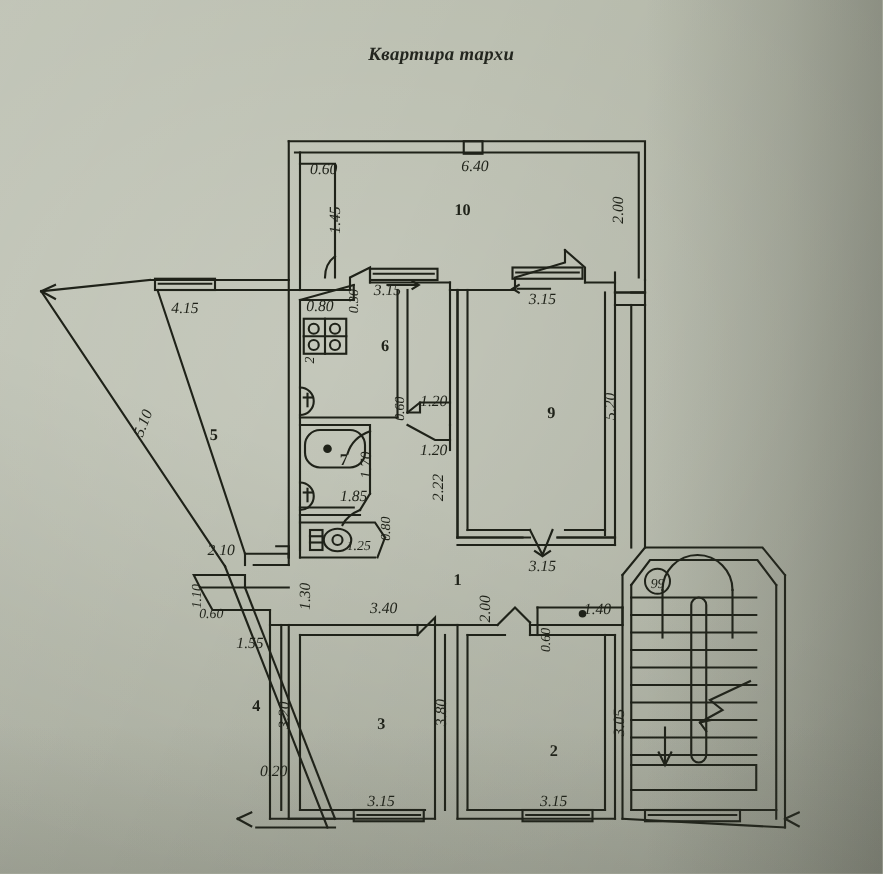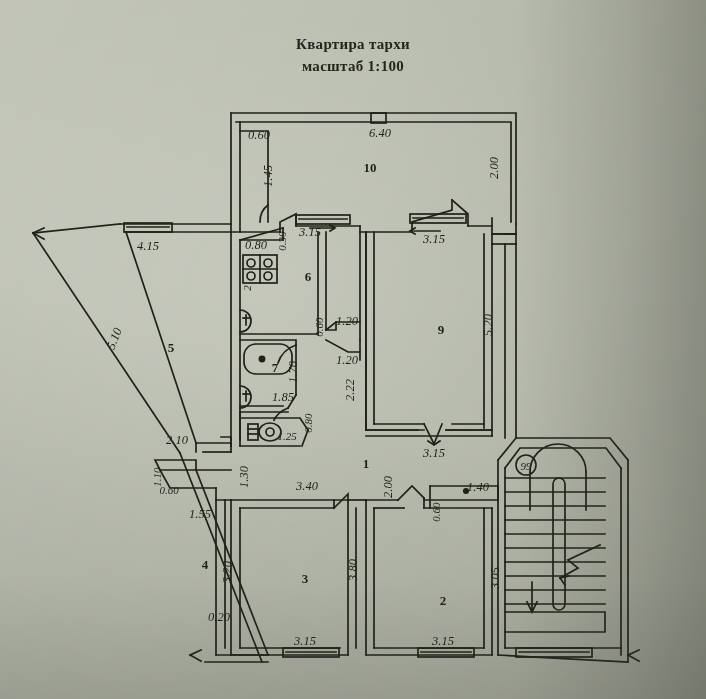--- a/index.html
+++ b/index.html
@@ -24,39 +24,38 @@
     pointer-events:none;
   }
   #shadowB{
     position:absolute;left:0;bottom:0;width:706px;height:120px;
     background:linear-gradient(180deg, rgba(60,62,52,0.0) 0%, rgba(60,62,52,0.12) 100%);
     pointer-events:none;
   }
   #plan{position:absolute;inset:0;}
   .ttl{
     position:absolute;left:0;right:0;text-align:center;
-    color:#23261f;font-weight:bold;letter-spacing:.3px;
+    color:#23261f;font-weight:bold;letter-spacing:.3px;font-style:italic;
   }
   #t1{top:36px;font-size:15px;}
   #t2{top:58px;font-size:15px;}
   svg{position:absolute;left:0;top:0;}
   text{font-family:"Liberation Serif", serif;fill:#1f2219;}
   .rn{font-size:13px;font-weight:bold;}
   .dim{font-size:12.5px;font-style:italic;}
   .dimS{font-size:11px;font-style:italic;}
 </style>
 </head>
 <body>
 
 <div id="paper"></div>
 
 <div id="plan">
 
   <div class="ttl" id="t1">Квартира тархи</div>
-  <div class="ttl" id="t2">масштаб 1:100</div>
 
   <svg width="706" height="699">
     <g fill="none" stroke="#1f2219" stroke-width="1.7" stroke-linejoin="miter" stroke-linecap="square">
 
       <path d="M231,113 L516,113 L516,224"></path>
       <path d="M236,122 L511,122 L511,222"></path>
 
       <rect x="371" y="113" width="15" height="10"></rect>
 
       <path d="M231,113 L231,232"></path>

